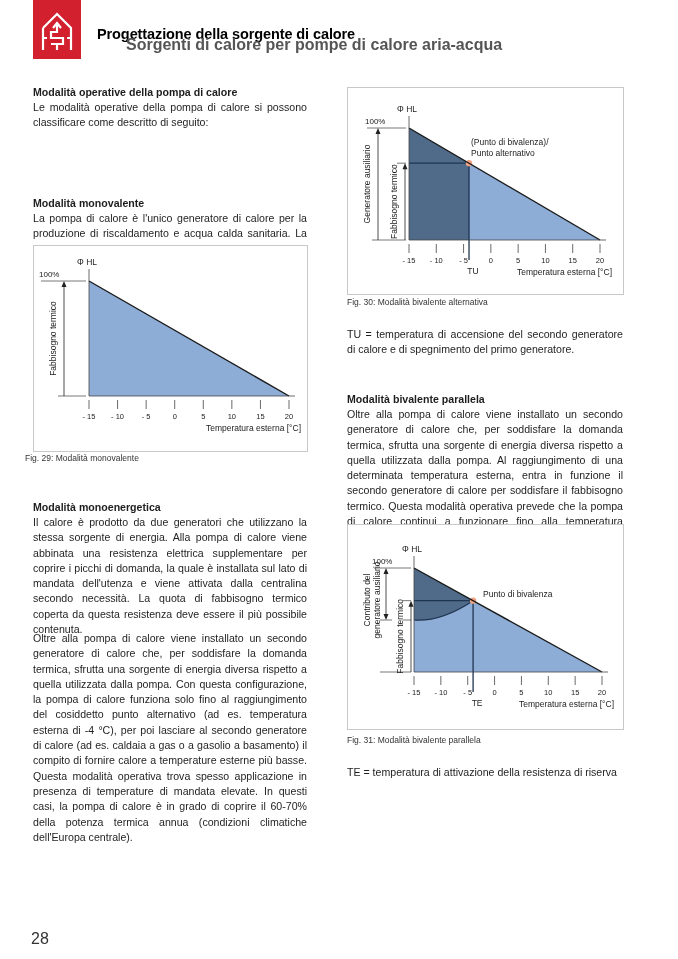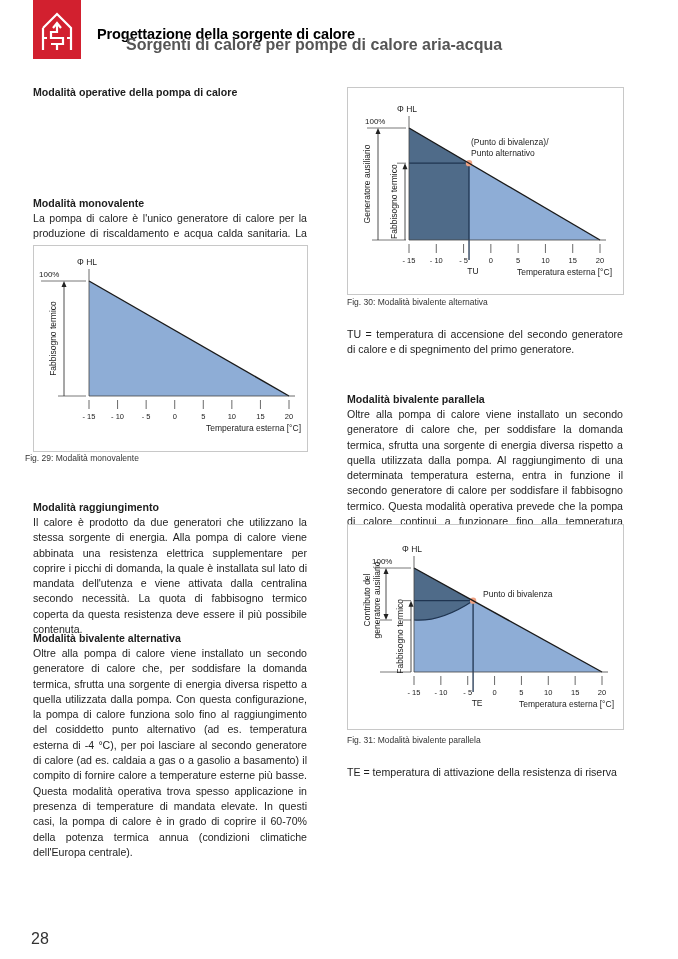--- a/index.html
+++ b/index.html
@@ -25,20 +25,21 @@
     <path d="M10 28 L24 14 L38 28 L38 50 M10 28 L10 50" fill="none" stroke="#fff" stroke-width="2.2"></path>
     <path d="M24 44 L24 50 M18 44 L30 44 L30 38 L18 38 L18 32 L24 32 L24 24 M20 28 L24 23 L28 28" fill="none" stroke="#fff" stroke-width="2.2"></path>
     <path d="M14 38 L10 38 M38 38 L34 38" stroke="#fff" stroke-width="2"></path>
   </svg>
 </div>
 <div class="hdr-title">Progettazione della sorgente di calore</div>
 <div class="hdr-sub">Sorgenti di calore per pompe di calore aria-acqua</div>
 
 <div class="col" style="left:33px;top:85px;width:274px;">
   <h3>Modalità operative della pompa di calore</h3>
+  <p>Le modalità operative della pompa di calore si possono classificare come descritto di seguito:</p>
 </div>
 <div class="col" style="left:33px;top:148px;width:274px;margin-top:48px;">
   <h3>Modalità monovalente</h3>
   <p>La pompa di calore è l'unico generatore di calore per la produzione di riscaldamento e acqua calda sanitaria. La sorgente di calore deve essere dimensionata per il funzionamento continuo dell'impianto questi tutto l'arco dell'anno.</p>
 </div>
 
 <div class="fig" style="left:33px;top:245px;width:273px;height:205px;">
   <svg id="fig29" width="273" height="205">
       <polygon points="55,150 55,35 255,150" fill="#8eadd6"></polygon>
       <line x1="55" y1="35" x2="255" y2="150" stroke="#1a1a1a" stroke-width="1.4"></line>
@@ -66,25 +67,24 @@
       <text x="255" y="173" font-size="7.5" fill="#222" text-anchor="middle">20</text>
       <text x="267" y="185" font-size="8.5" fill="#222" text-anchor="end">Temperatura esterna [°C]</text>
       <line x1="30" y1="39" x2="30" y2="150" stroke="#222" stroke-width="0.8"></line>
       <polygon points="27.5,41 32.5,41 30,35" fill="#222"></polygon>
       <text x="0" y="0" font-size="8.5" fill="#222" text-anchor="middle" transform="translate(22,92.5) rotate(-90)">Fabbisogno termico</text>
     </svg>
 </div>
 <div class="cap" style="left:25px;top:453px;">Fig. 29:  Modalità monovalente</div>
 
 <div class="col" style="left:33px;top:500px;width:274px;">
-  <h3>Modalità raggiungimento</h3>
+  <h3>Modalità monoenergetica</h3>
   <p>Il calore è prodotto da due generatori che utilizzano la stessa sorgente di energia. Alla pompa di calore viene abbinata una resistenza elettrica supplementare per coprire i picchi di domanda, la quale è installata sul lato di mandata dell'utenza e viene attivata dalla centralina secondo necessità. La quota di fabbisogno termico coperta da questa resistenza deve essere il più possibile contenuta.</p>
 </div>
 <div class="col" style="left:33px;top:631px;width:274px;">
-  <h3>Modalità bivalente alternativa</h3>
   <p>Oltre alla pompa di calore viene installato un secondo generatore di calore che, per soddisfare la domanda termica, sfrutta una sorgente di energia diversa rispetto a quella utilizzata dalla pompa. Con questa configurazione, la pompa di calore funziona solo fino al raggiungimento del cosiddetto punto alternativo (ad es. temperatura esterna di -4 °C), per poi lasciare al secondo generatore di calore (ad es. caldaia a gas o a gasolio a basamento) il compito di fornire calore a temperature esterne più basse. Questa modalità operativa trova spesso applicazione in presenza di temperature di mandata elevate. In questi casi, la pompa di calore è in grado di coprire il 60-70% della potenza termica annua (condizioni climatiche dell'Europa centrale).</p>
 </div>
 
 <div class="fig" style="left:347px;top:87px;width:275px;height:206px;">
   <svg id="fig30" width="275" height="206">
       <polygon points="61,152 61,40 252,152" fill="#8eadd6"></polygon>
       <polygon points="61,152 61,40 121.02857142857142,75.168 121.02857142857142,152" fill="#4f6b89"></polygon>
       <line x1="61" y1="75.168" x2="121.02857142857142" y2="75.168" stroke="#1f3450" stroke-width="1.3"></line>
       <line x1="121.02857142857142" y1="75.168" x2="121.02857142857142" y2="172" stroke="#1f3450" stroke-width="1.3"></line>
       <circle cx="121.02857142857142" cy="75.168" r="3.2" fill="#f0a283"></circle>

